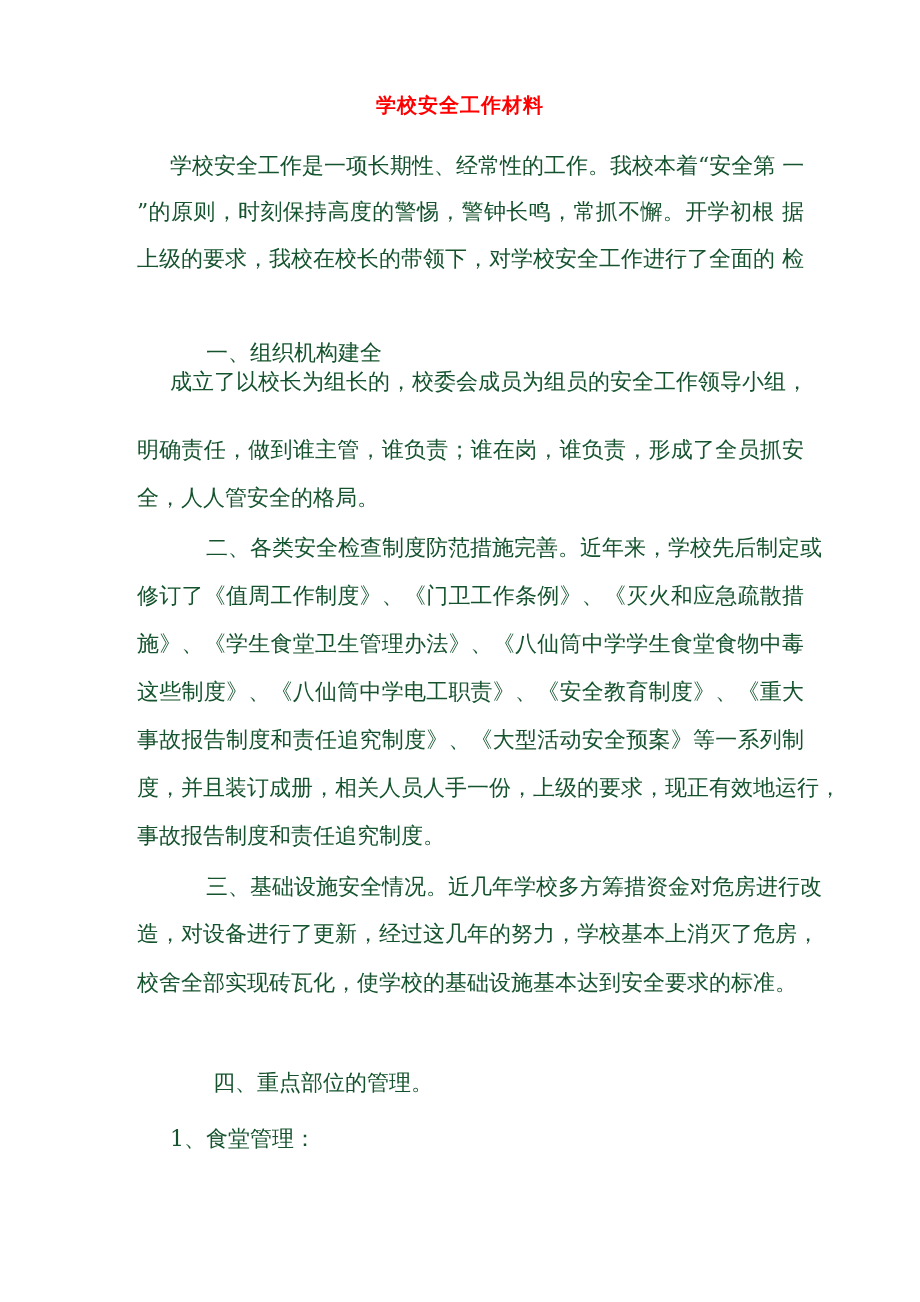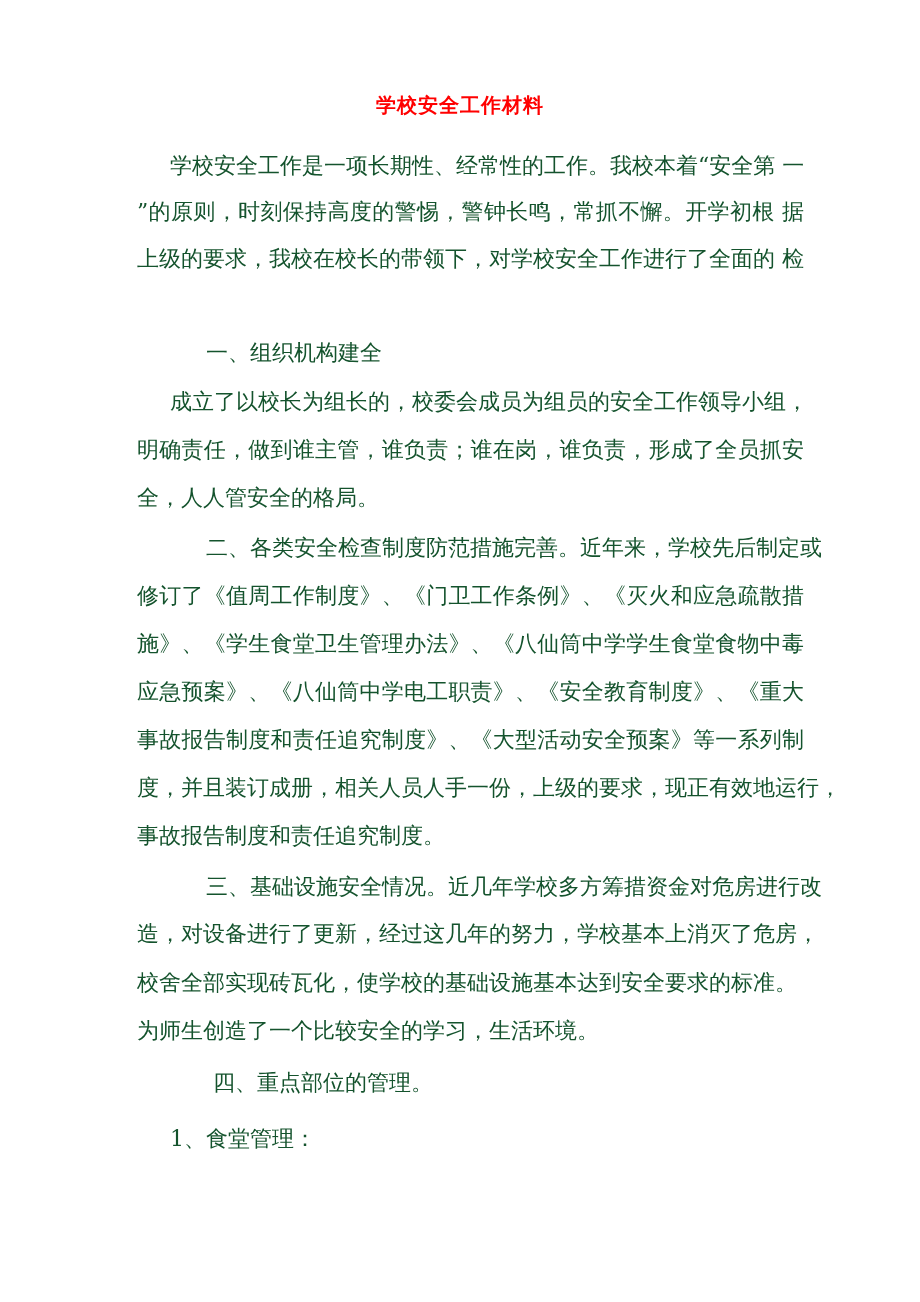--- a/index.html
+++ b/index.html
@@ -61,37 +61,36 @@
 
   <div class="title" style="color:#ff0000;">学校安全工作材料</div>
 
   <div class="line full" style="top:151px; left:170px; width:634px;">学校安全工作是一项长期性、经常性的工作。我校本着“安全第 一</div>
   <div class="line full" style="top:197px;">”的原则，时刻保持高度的警惕，警钟长鸣，常抓不懈。开学初根 据</div>
   <div class="line full" style="top:244px;">上级的要求，我校在校长的带领下，对学校安全工作进行了全面的 检</div>
 
   <div class="line indent" style="top:338px;">
     <span class="heading-num">一、</span><span>组织机构建全</span>
   </div>
-  <div class="line full" style="top:387px; left:170px; width:634px;">成立了以校长为组长的，校委会成员为组员的安全工作领导小组，</div>
+  <div class="line full" style="top:367px; left:170px; width:634px;">成立了以校长为组长的，校委会成员为组员的安全工作领导小组，</div>
   <div class="line full" style="top:435px;">明确责任，做到谁主管，谁负责；谁在岗，谁负责，形成了全员抓安</div>
   <div class="line flush" style="top:483px;">全，人人管安全的格局。</div>
 
   <div class="line indent" style="top:533px; width:634px;">
     <span class="heading-num">二、</span><span>各类安全检查制度防范措施完善。近年来，学校先后制定或</span>
   </div>
   <div class="line full" style="top:629px;">施》、《学生食堂卫生管理办法》、《八仙筒中学学生食堂食物中毒</div>
   <div class="line full" style="top:581px;">修订了《值周工作制度》、《门卫工作条例》、《灭火和应急疏散措</div>
-  <div class="line full" style="top:677px;">应急预案》、《八仙筒中学电工职责》、《安全教育制度》、《重大</div>
+  <div class="line full" style="top:677px;">这些制度》、《八仙筒中学电工职责》、《安全教育制度》、《重大</div>
   <div class="line full" style="top:725px;">事故报告制度和责任追究制度》、《大型活动安全预案》等一系列制</div>
   <div class="line full" style="top:773px;">度，并且装订成册，相关人员人手一份，上级的要求，现正有效地运行，</div>
   <div class="line flush" style="top:821px;">事故报告制度和责任追究制度。</div>
 
   <div class="line indent" style="top:872px;">
     <span class="heading-num">三、</span><span>基础设施安全情况。近几年学校多方筹措资金对危房进行改</span>
   </div>
   <div class="line full" style="top:921px;font-family:Liberation Mono, monospace;">造，对设备进行了更新，经过这几年的努力，学校基本上消灭了危房，</div>
   <div class="line flush" style="top:968px;">校舍全部实现砖瓦化，使学校的基础设施基本达到安全要求的标准。</div>
-  <div class="line flush" style="top:1016px;">为师生创造了一个比较安全的学习，生活环境。</div>
 
   <div class="line indent" style="top:1068px;margin-left:43px;">四、重点部位的管理。</div>
   <div class="line indent" style="top:1124px;">1、食堂管理：</div>
 
 </div>
 
 </body></html>

